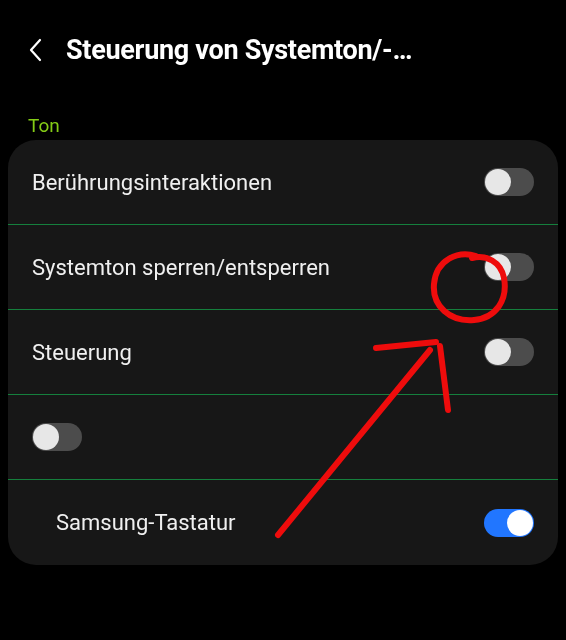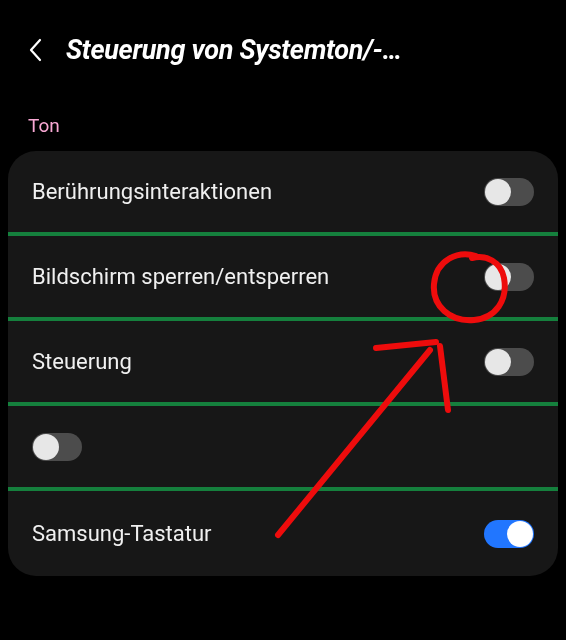--- a/index.html
+++ b/index.html
@@ -28,42 +28,41 @@
     }
     .back-icon svg { width: 14px; height: 24px; }
     .title {
       font-size: 27px;
       font-weight: 700;
       letter-spacing: -0.3px;
       white-space: nowrap;
       overflow: hidden;
       text-overflow: ellipsis;
       max-width: 460px;
-      font-style: italic;
     }
     .section-label {
-      color: #f9a8d4;
+      color: #84cc16;
       font-size: 19px;
-      padding: 28px 28px 14px;
+      padding: 28px 28px 3px;
     }
     .panel {
       background: #171717;
       border-radius: 28px;
       margin: 0 8px;
       overflow: hidden;
     }
     .row {
       display: flex;
       align-items: center;
       justify-content: space-between;
       padding: 0 24px;
       height: 85px;
-      border-bottom: 4px solid #15803d;
+      border-bottom: 1px solid #15803d;
     }
-    .row:last-child { border-bottom: none; }
+    .row:last-child { border-bottom: none; margin-left: 24px; }
     .row-label {
       font-size: 22px;
       color: #f0f0f0;
       font-weight: 400;
     }
     .toggle {
       width: 50px;
       height: 28px;
       border-radius: 14px;
       background: #4c4c4c;
@@ -124,21 +123,21 @@
 <div class="section-label">Ton</div>
 
 <div class="panel">
   <div class="row">
     <span class="row-label">Berührungsinteraktionen</span>
     <div class="toggle">
         <div class="knob"></div>
       </div>
   </div>
   <div class="row">
-    <span class="row-label">Bildschirm sperren/entsperren</span>
+    <span class="row-label">Systemton sperren/entsperren</span>
     <div class="toggle">
         <div class="knob"></div>
       </div>
   </div>
   <div class="row">
     <span class="row-label">Steuerung</span>
     <div class="toggle">
         <div class="knob"></div>
       </div>
   </div>

